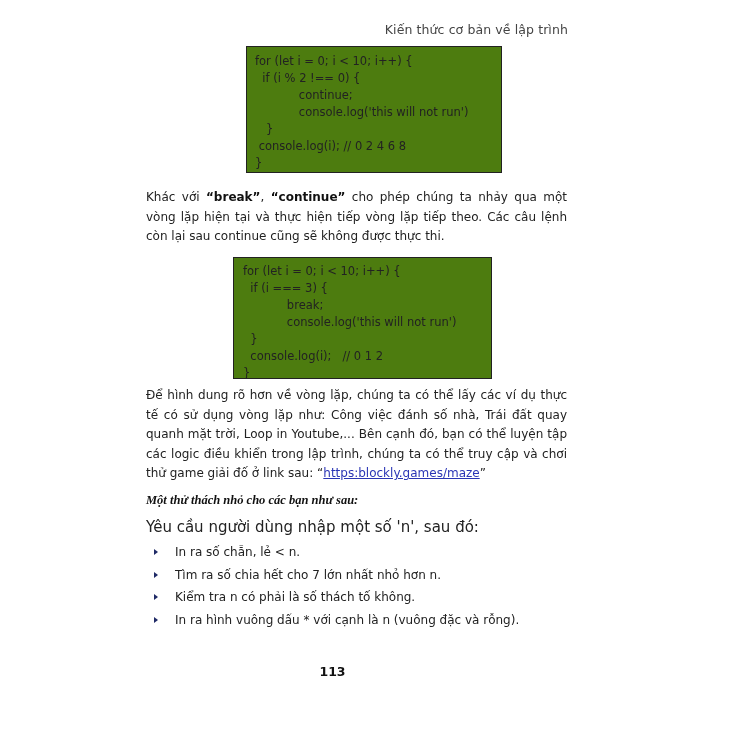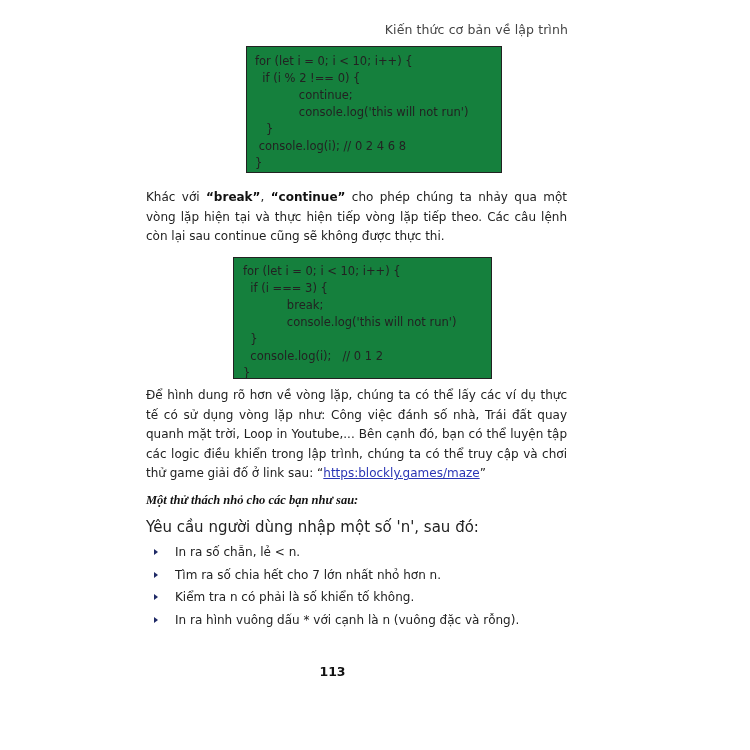--- a/index.html
+++ b/index.html
@@ -19,21 +19,21 @@
       position: absolute;
       top: 22px;
       right: 182px;
       font-size: 12.5px;
       color: #444444;
       letter-spacing: 0.1px;
     }
     .code-box {
       position: absolute;
       border: 1.5px solid #222222;
-      background: #15803d;
+      background: #4d7c0f;
       font-family: "DejaVu Sans", sans-serif;
       font-size: 11.5px;
       line-height: 17px;
       color: #222222;
       box-sizing: border-box;
     }
     .code-box.one {
       left: 246px;
       top: 46px;
       width: 256px;
@@ -157,21 +157,21 @@
   <li class="task-item">
     <span class="bullet"></span>
     <span>In ra số chẵn, lẻ &lt; n.</span>
   </li>
   <li class="task-item">
     <span class="bullet"></span>
     <span>Tìm ra số chia hết cho 7 lớn nhất nhỏ hơn n.</span>
   </li>
   <li class="task-item">
     <span class="bullet"></span>
-    <span>Kiểm tra n có phải là số khiển tố không.</span>
+    <span>Kiểm tra n có phải là số thách tố không.</span>
   </li>
   <li class="task-item">
     <span class="bullet"></span>
     <span>In ra hình vuông dấu * với cạnh là n (vuông đặc và rỗng).</span>
   </li>
 </ul>
 
 <div class="page-number">113</div>
 
 </body></html>

